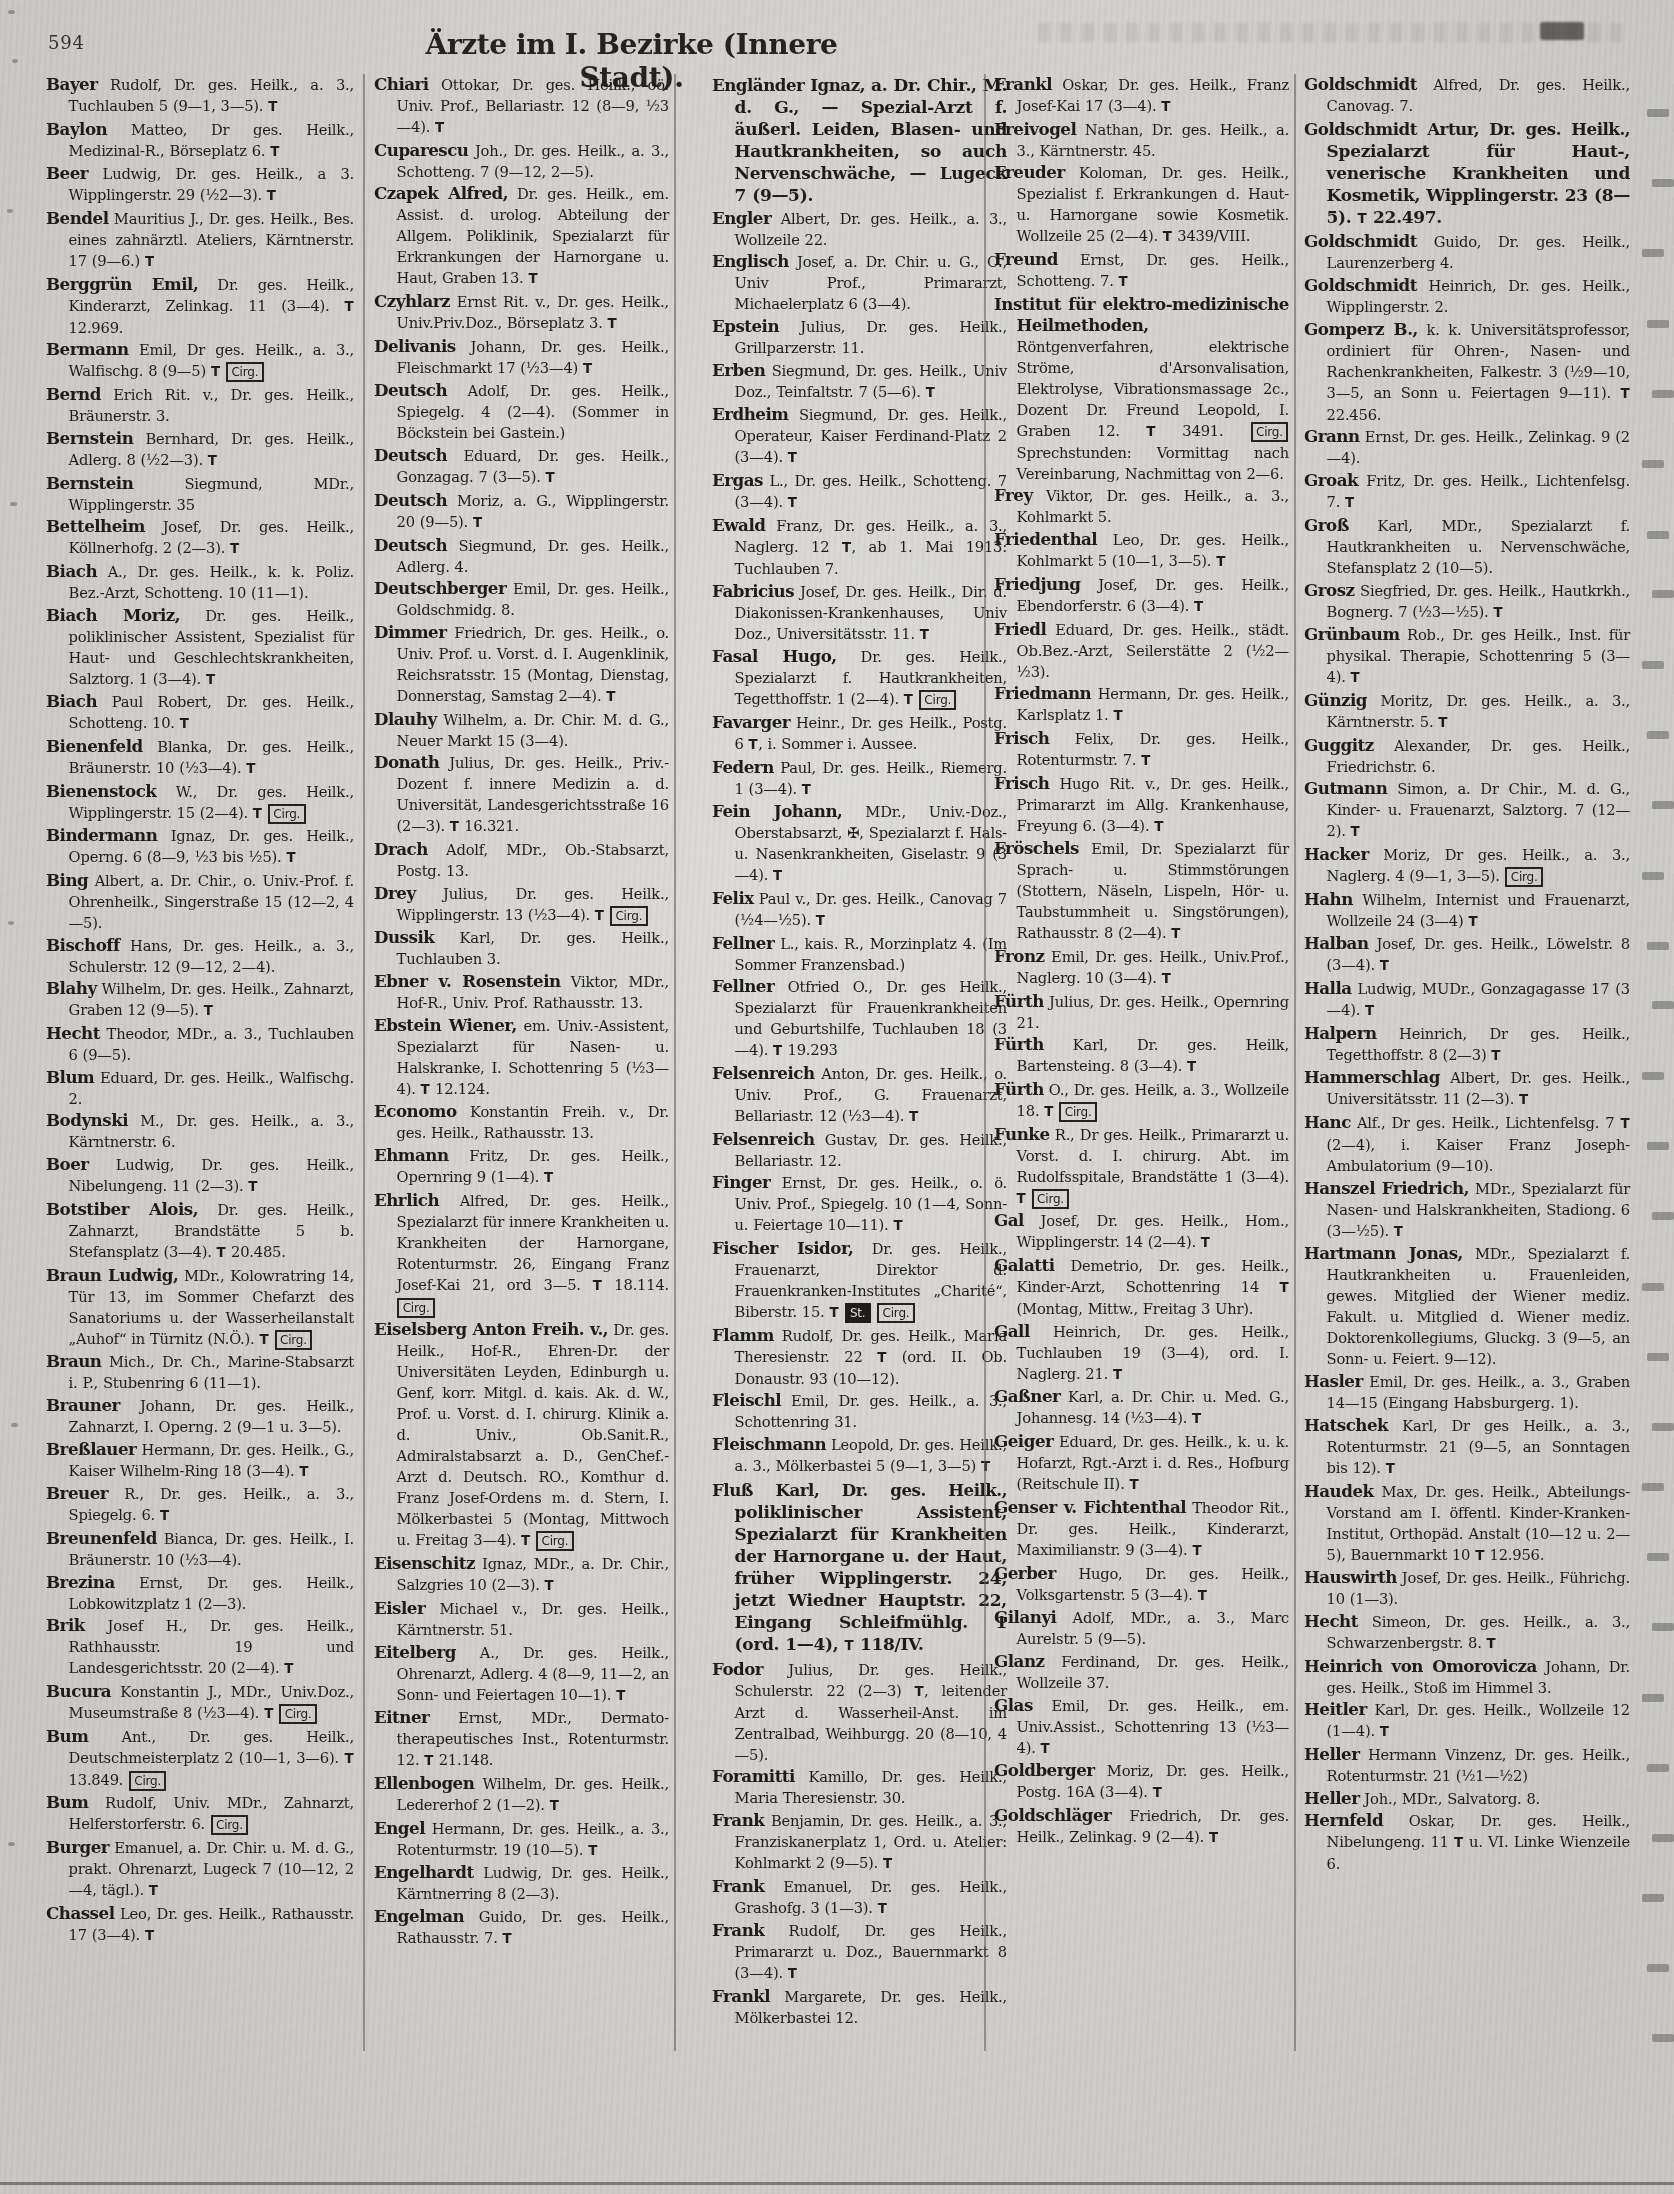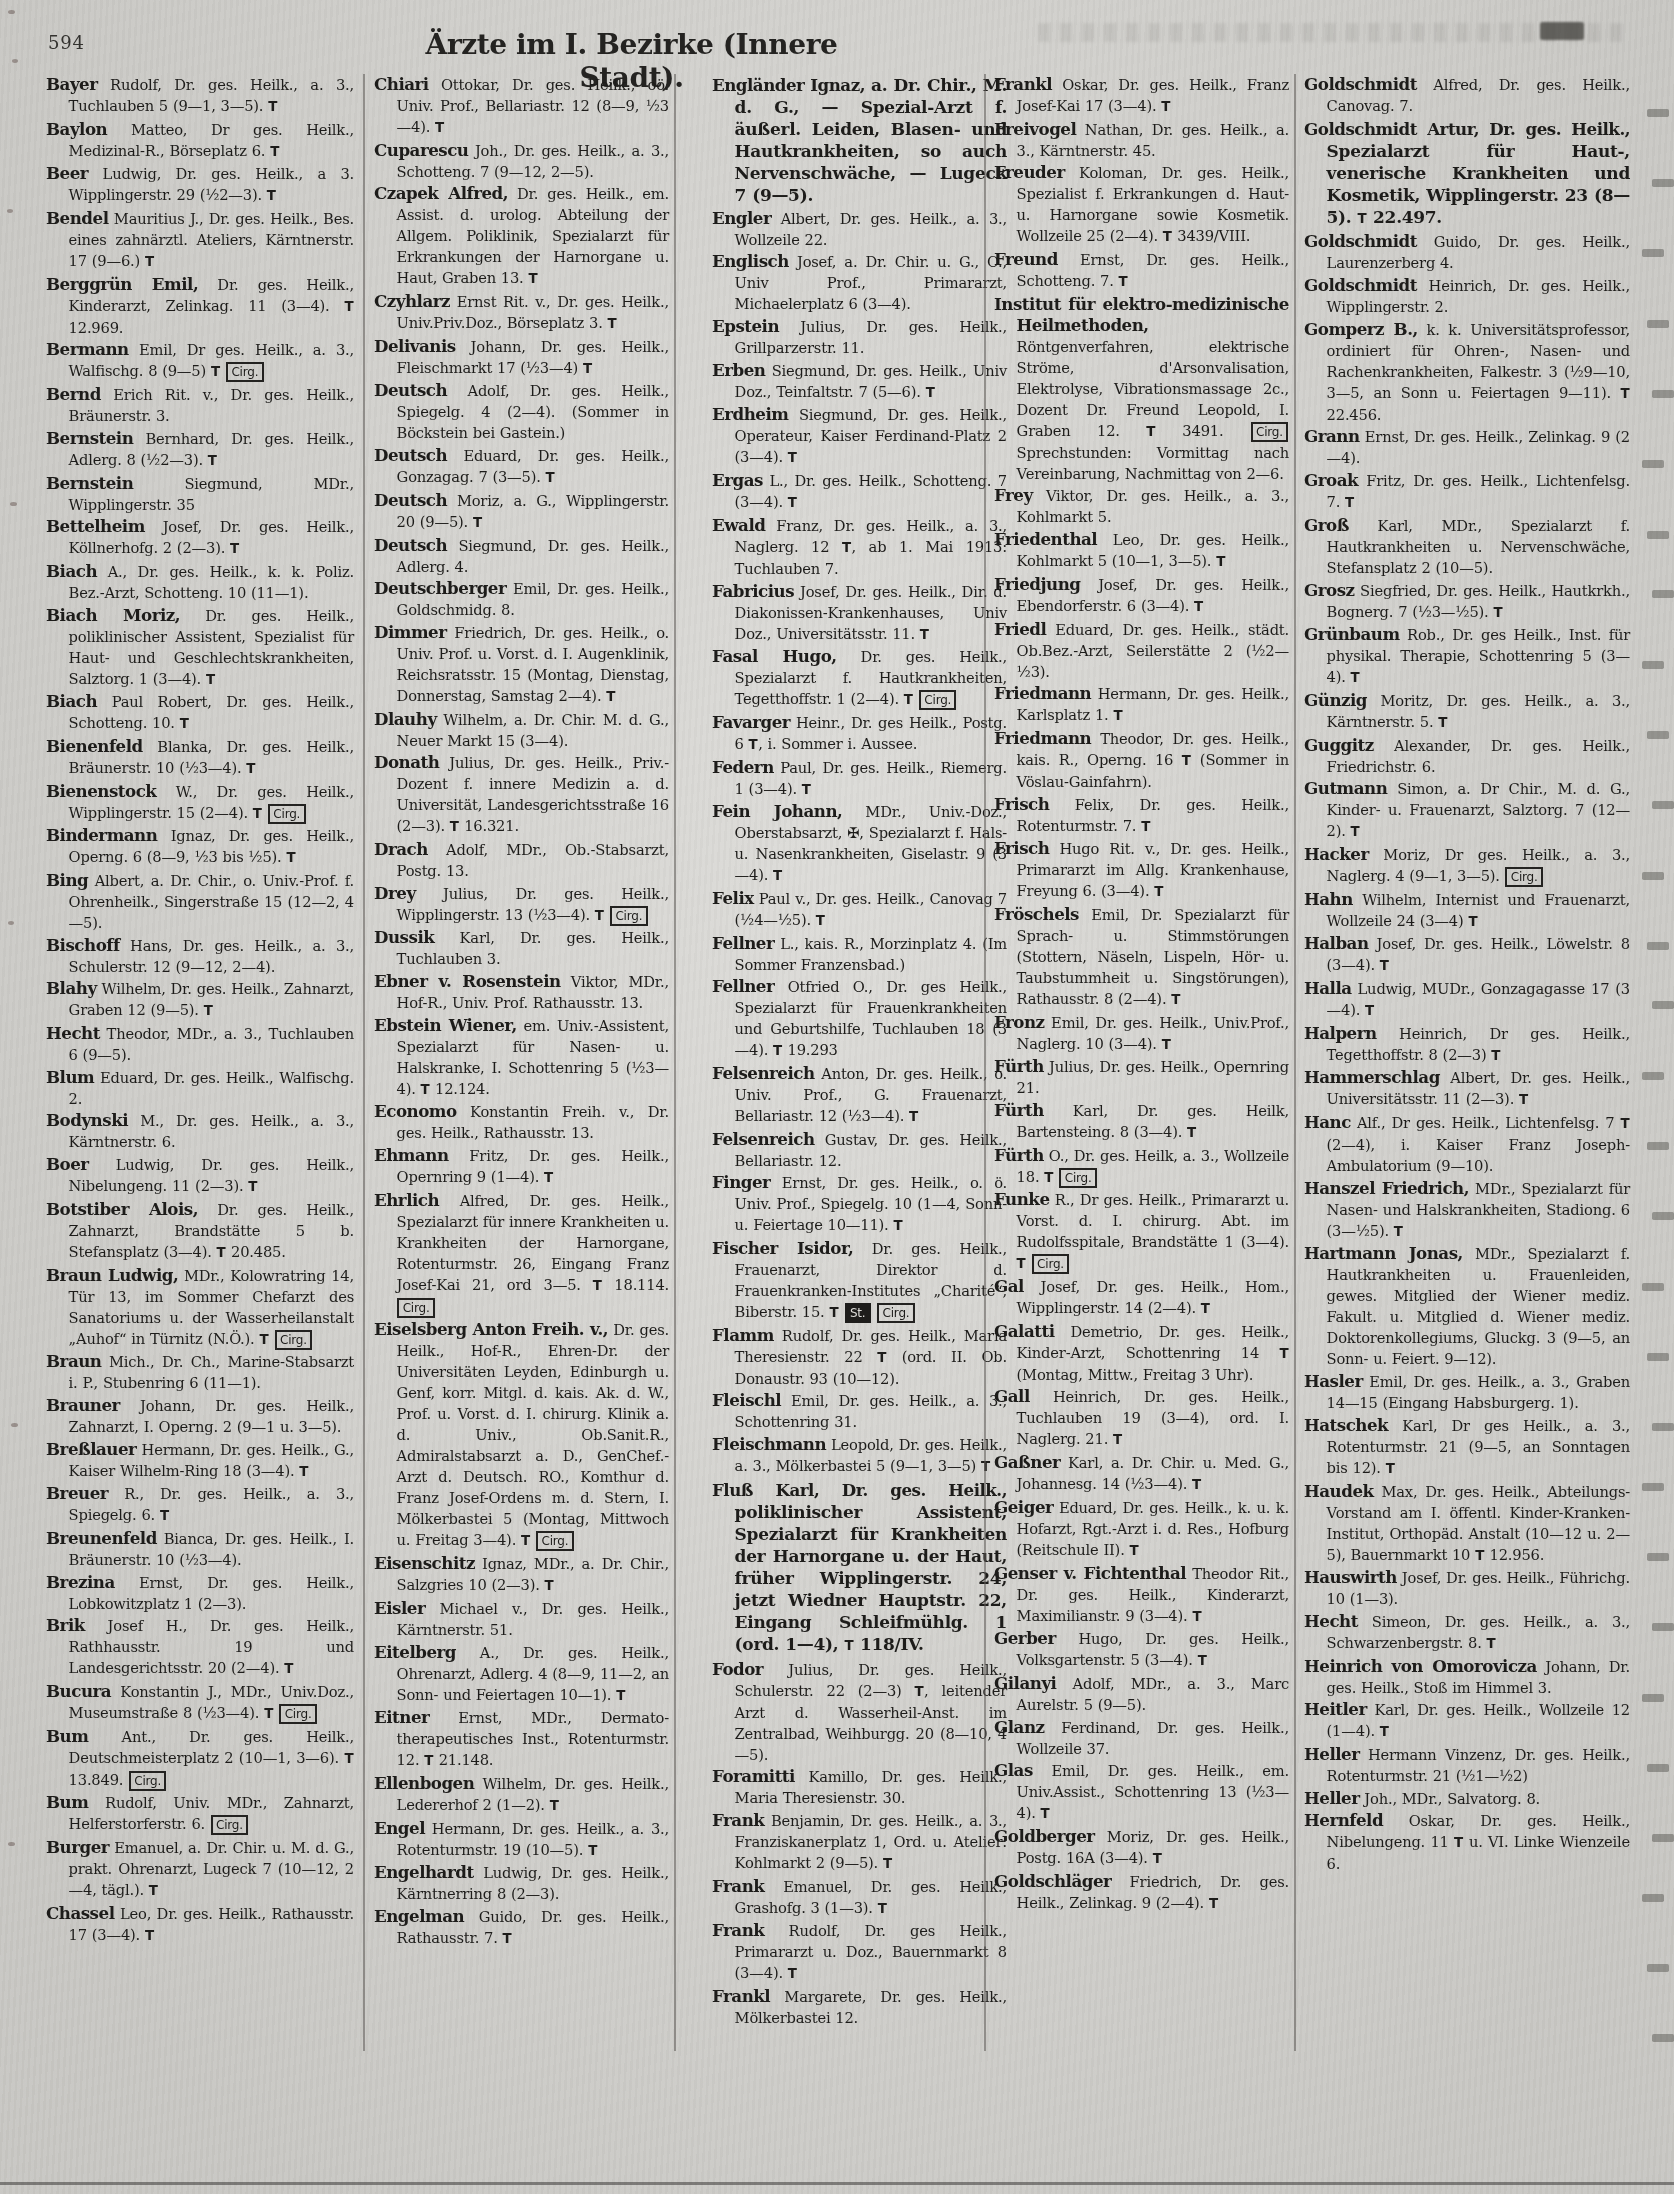--- a/index.html
+++ b/index.html
@@ -149,21 +149,20 @@
         <p class="entry"><span class="nm">Frankl</span> Oskar, Dr. ges. Heilk., Franz Josef-Kai 17 (3—4). <span class="tmark">T</span></p>
         <p class="entry"><span class="nm">Freivogel</span> Nathan, Dr. ges. Heilk., a. 3., Kärntnerstr. 45.</p>
         <p class="entry"><span class="nm">Freuder</span> Koloman, Dr. ges. Heilk., Spezialist f. Erkrankungen d. Haut- u. Harnorgane sowie Kosmetik. Wollzeile 25 (2—4). <span class="tmark">T</span> 3439/VIII.</p>
         <p class="entry"><span class="nm">Freund</span> Ernst, Dr. ges. Heilk., Schotteng. 7. <span class="tmark">T</span></p>
         <p class="entry"><span class="nm">Institut für elektro-medizinische Heilmethoden,</span> Röntgenverfahren, elektrische Ströme, d'Arsonvalisation, Elektrolyse, Vibrationsmassage 2c., Dozent Dr. Freund Leopold, I. Graben 12. <span class="tmark">T</span> 3491. <span class="badge">Cirg.</span> Sprechstunden: Vormittag nach Vereinbarung, Nachmittag von 2—6.</p>
         <p class="entry"><span class="nm">Frey</span> Viktor, Dr. ges. Heilk., a. 3., Kohlmarkt 5.</p>
         <p class="entry"><span class="nm">Friedenthal</span> Leo, Dr. ges. Heilk., Kohlmarkt 5 (10—1, 3—5). <span class="tmark">T</span></p>
         <p class="entry"><span class="nm">Friedjung</span> Josef, Dr. ges. Heilk., Ebendorferstr. 6 (3—4). <span class="tmark">T</span></p>
         <p class="entry"><span class="nm">Friedl</span> Eduard, Dr. ges. Heilk., städt. Ob.Bez.-Arzt, Seilerstätte 2 (½2—½3).</p>
         <p class="entry"><span class="nm">Friedmann</span> Hermann, Dr. ges. Heilk., Karlsplatz 1. <span class="tmark">T</span></p>
-        <p class="entry"><span class="nm">Friedmann</span> Theodor, Dr. ges. Heilk., kais. R., Operng. 16 <span class="tmark">T</span> (Sommer in Vöslau-Gainfahrn).</p>
         <p class="entry"><span class="nm">Frisch</span> Felix, Dr. ges. Heilk., Rotenturmstr. 7. <span class="tmark">T</span></p>
         <p class="entry"><span class="nm">Frisch</span> Hugo Rit. v., Dr. ges. Heilk., Primararzt im Allg. Krankenhause, Freyung 6. (3—4). <span class="tmark">T</span></p>
         <p class="entry"><span class="nm">Fröschels</span> Emil, Dr. Spezialarzt für Sprach- u. Stimmstörungen (Stottern, Näseln, Lispeln, Hör- u. Taubstummheit u. Singstörungen), Rathausstr. 8 (2—4). <span class="tmark">T</span></p>
         <p class="entry"><span class="nm">Fronz</span> Emil, Dr. ges. Heilk., Univ.Prof., Naglerg. 10 (3—4). <span class="tmark">T</span></p>
         <p class="entry"><span class="nm">Fürth</span> Julius, Dr. ges. Heilk., Opernring 21.</p>
         <p class="entry"><span class="nm">Fürth</span> Karl, Dr. ges. Heilk, Bartensteing. 8 (3—4). <span class="tmark">T</span></p>
         <p class="entry"><span class="nm">Fürth</span> O., Dr. ges. Heilk, a. 3., Wollzeile 18. <span class="tmark">T</span> <span class="badge">Cirg.</span></p>
         <p class="entry"><span class="nm">Funke</span> R., Dr ges. Heilk., Primararzt u. Vorst. d. I. chirurg. Abt. im Rudolfsspitale, Brandstätte 1 (3—4). <span class="tmark">T</span> <span class="badge">Cirg.</span></p>
         <p class="entry"><span class="nm">Gal</span> Josef, Dr. ges. Heilk., Hom., Wipplingerstr. 14 (2—4). <span class="tmark">T</span></p>
         <p class="entry"><span class="nm">Galatti</span> Demetrio, Dr. ges. Heilk., Kinder-Arzt, Schottenring 14 <span class="tmark">T</span> (Montag, Mittw., Freitag 3 Uhr).</p>

